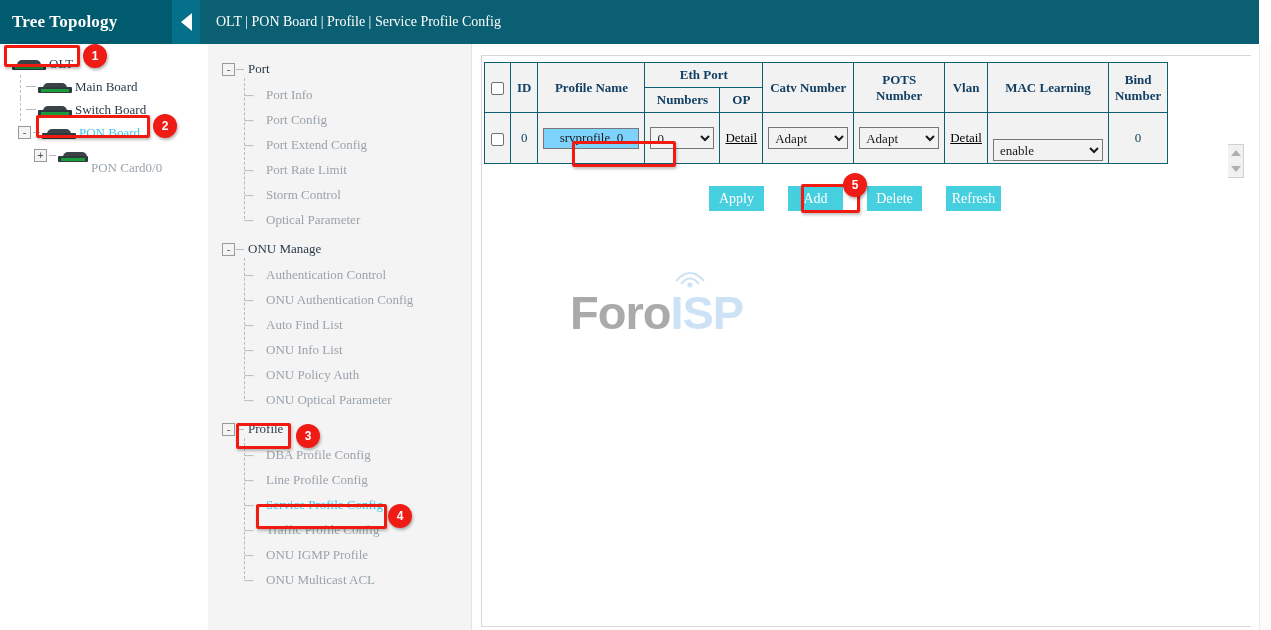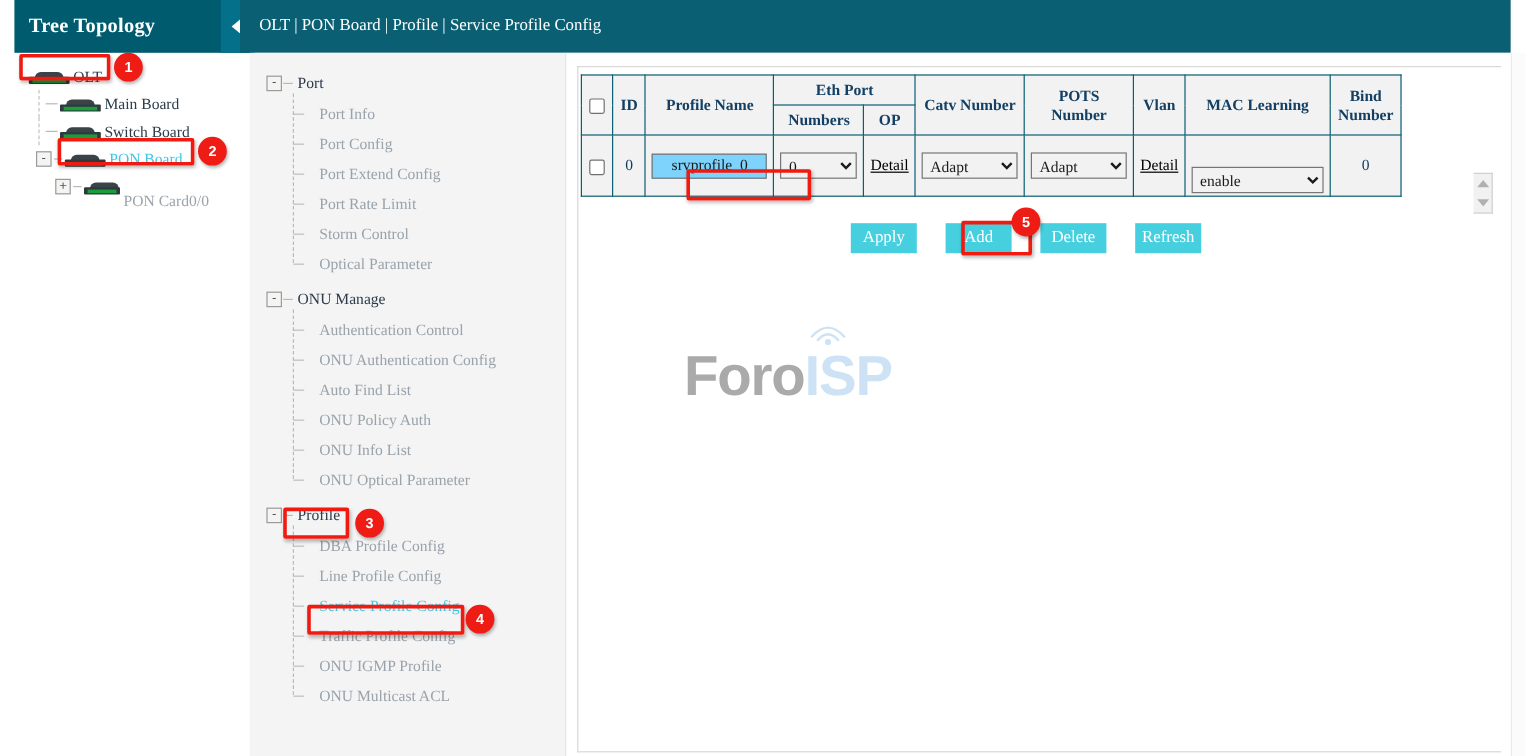--- a/index.html
+++ b/index.html
@@ -7,21 +7,21 @@
     margin: 0; padding: 0;
     width: 1271px; height: 630px;
     overflow: hidden;
     background: #ffffff;
     font-family: "Liberation Serif", "DejaVu Serif", serif;
   }
   .app { position: relative; width: 1271px; height: 630px; }
 
   
   .sidebar {
-    position: absolute; left: 12px; top: 0;
+    position: absolute; left: 0; top: 0;
     width: 200px; height: 630px;
     background: #ffffff;
   }
   .sidebar-header {
     height: 44px; background: #005b6e;
     display: flex; align-items: center;
     padding-left: 12px;
     position: relative;
   }
   .sidebar-title {
@@ -394,24 +394,24 @@
         <div class="m-item">
             <span>Authentication Control</span>
           </div>
         <div class="m-item">
             <span>ONU Authentication Config</span>
           </div>
         <div class="m-item">
             <span>Auto Find List</span>
           </div>
         <div class="m-item">
+            <span>ONU Info List</span>
+          </div>
+        <div class="m-item">
             <span>ONU Policy Auth</span>
-          </div>
-        <div class="m-item">
-            <span>ONU Info List</span>
           </div>
         <div class="m-item">
             <span>ONU Optical Parameter</span>
           </div>
       </div>
 
       <div class="m-group" style="margin-top:4px;">
         <span class="expander">-</span>
         <span class="gdash"></span>
         <span>Profile</span>

